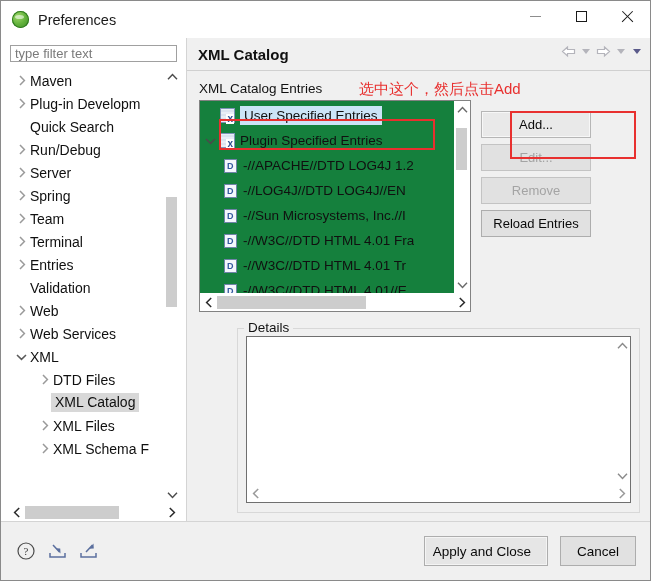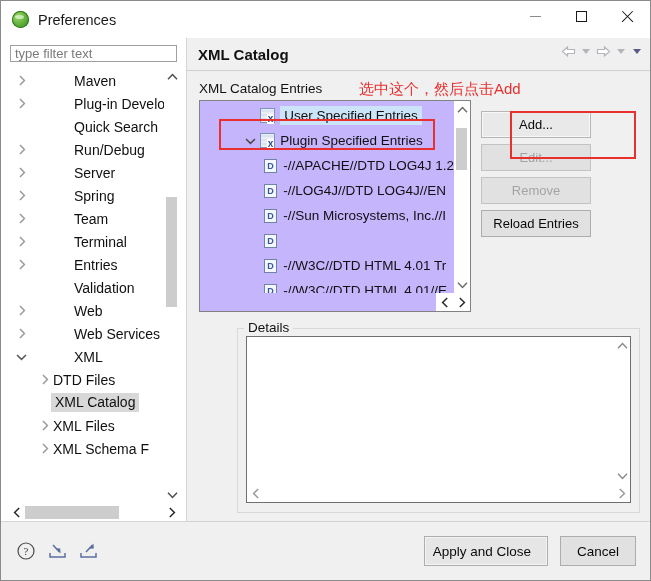--- a/index.html
+++ b/index.html
@@ -124,21 +124,21 @@
   .tnode .twist {
     width: 17px; min-width: 17px;
     display: flex; align-items: center; justify-content: center;
     color: #6b6b6b;
     font-size: 11px;
   }
   .tnode .twist svg { display: block; }
   .tnode .tlabel {
     overflow: hidden;
   }
-  .tnode.lvl1 { padding-left: 5px; gap: 44px; }
+  .tnode.lvl1 { padding-left: 5px; }
   .tnode.lvl2 { padding-left: 28px; }
   .tnode.selected .tlabel {
     background: #d8d8d8;
     padding: 1px 4px 2px 4px;
     margin-left: -2px;
   }
 
   
   .vscroll {
     width: 16px; min-width: 16px;
@@ -212,25 +212,24 @@
 
   .grp-label { font-size: 13.5px; color: #111; margin-bottom: 4px; }
 
   #entries-row {
     display: flex; align-items: flex-start; gap: 10px;
   }
   #entries-box {
     width: 272px;
     height: 212px;
     border: 1px solid #828282;
-    background: #c4b5fd;
+    background: #15803d;
     box-sizing: border-box;
     display: flex; flex-direction: column;
     overflow: hidden;
-    align-items: flex-end;
   }
   #entries-scrollrow { flex: 1; display: flex; overflow: hidden; }
   #entries-list { flex: 1; overflow: hidden; padding-top: 2px; }
   .enode {
     height: 25px;
     display: flex; align-items: center;
     white-space: nowrap;
     font-size: 13.5px; color: #101010;
   }
   .enode .etw {
@@ -618,20 +617,21 @@
                   <div class="enode child">
                     <span class="icon-doc"></span>
                     <span class="elabel">-//LOG4J//DTD LOG4J//EN</span>
                   </div>
                   <div class="enode child">
                     <span class="icon-doc"></span>
                     <span class="elabel">-//Sun Microsystems, Inc.//I</span>
                   </div>
                   <div class="enode child">
                     <span class="icon-doc"></span>
+                    <span class="elabel">-//W3C//DTD HTML 4.01 Fra</span>
                   </div>
                   <div class="enode child">
                     <span class="icon-doc"></span>
                     <span class="elabel">-//W3C//DTD HTML 4.01 Tr</span>
                   </div>
                   <div class="enode child">
                     <span class="icon-doc"></span>
                     <span class="elabel">-//W3C//DTD HTML 4.01//E</span>
                   </div>
                 </div>

